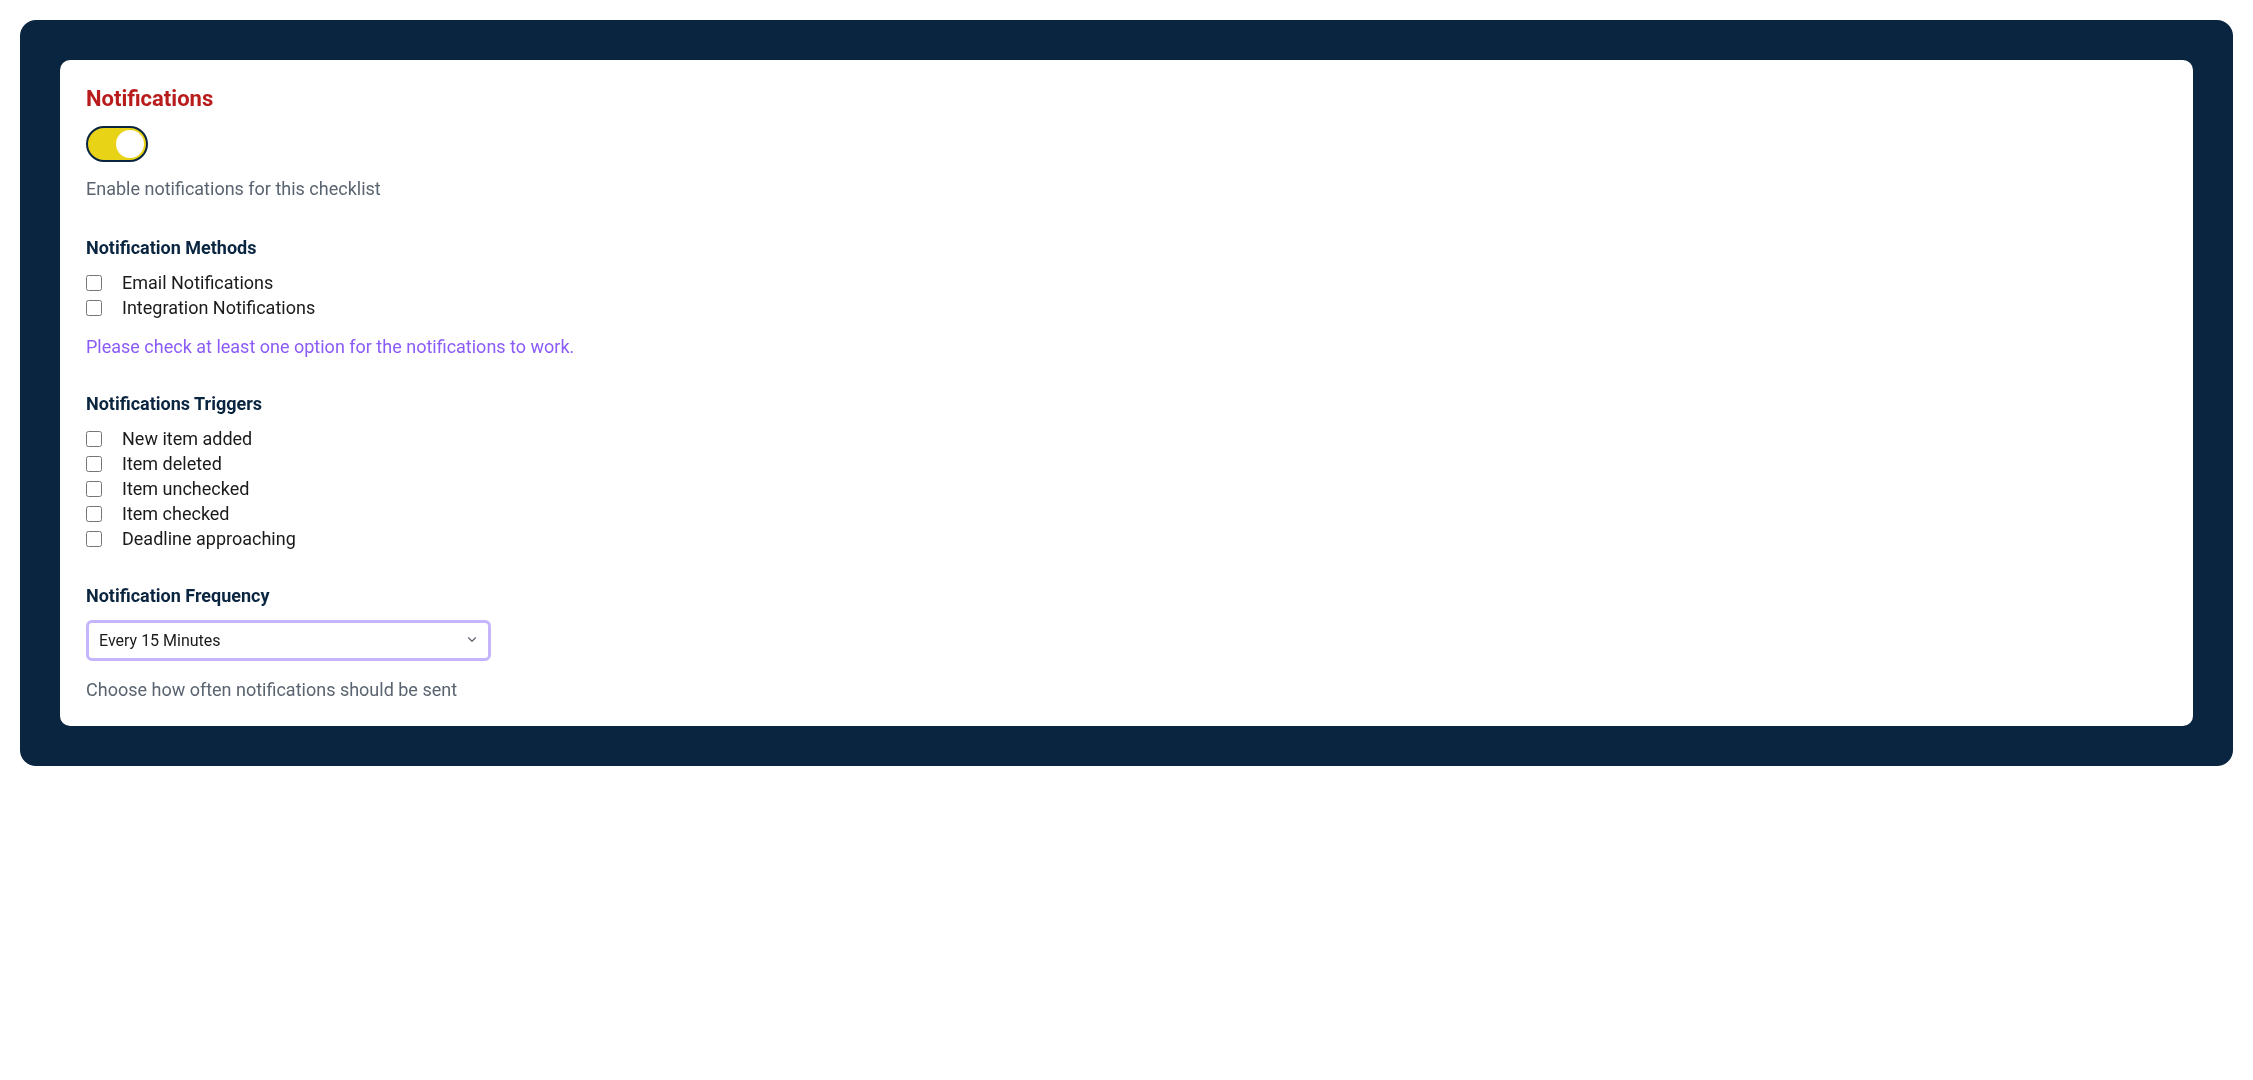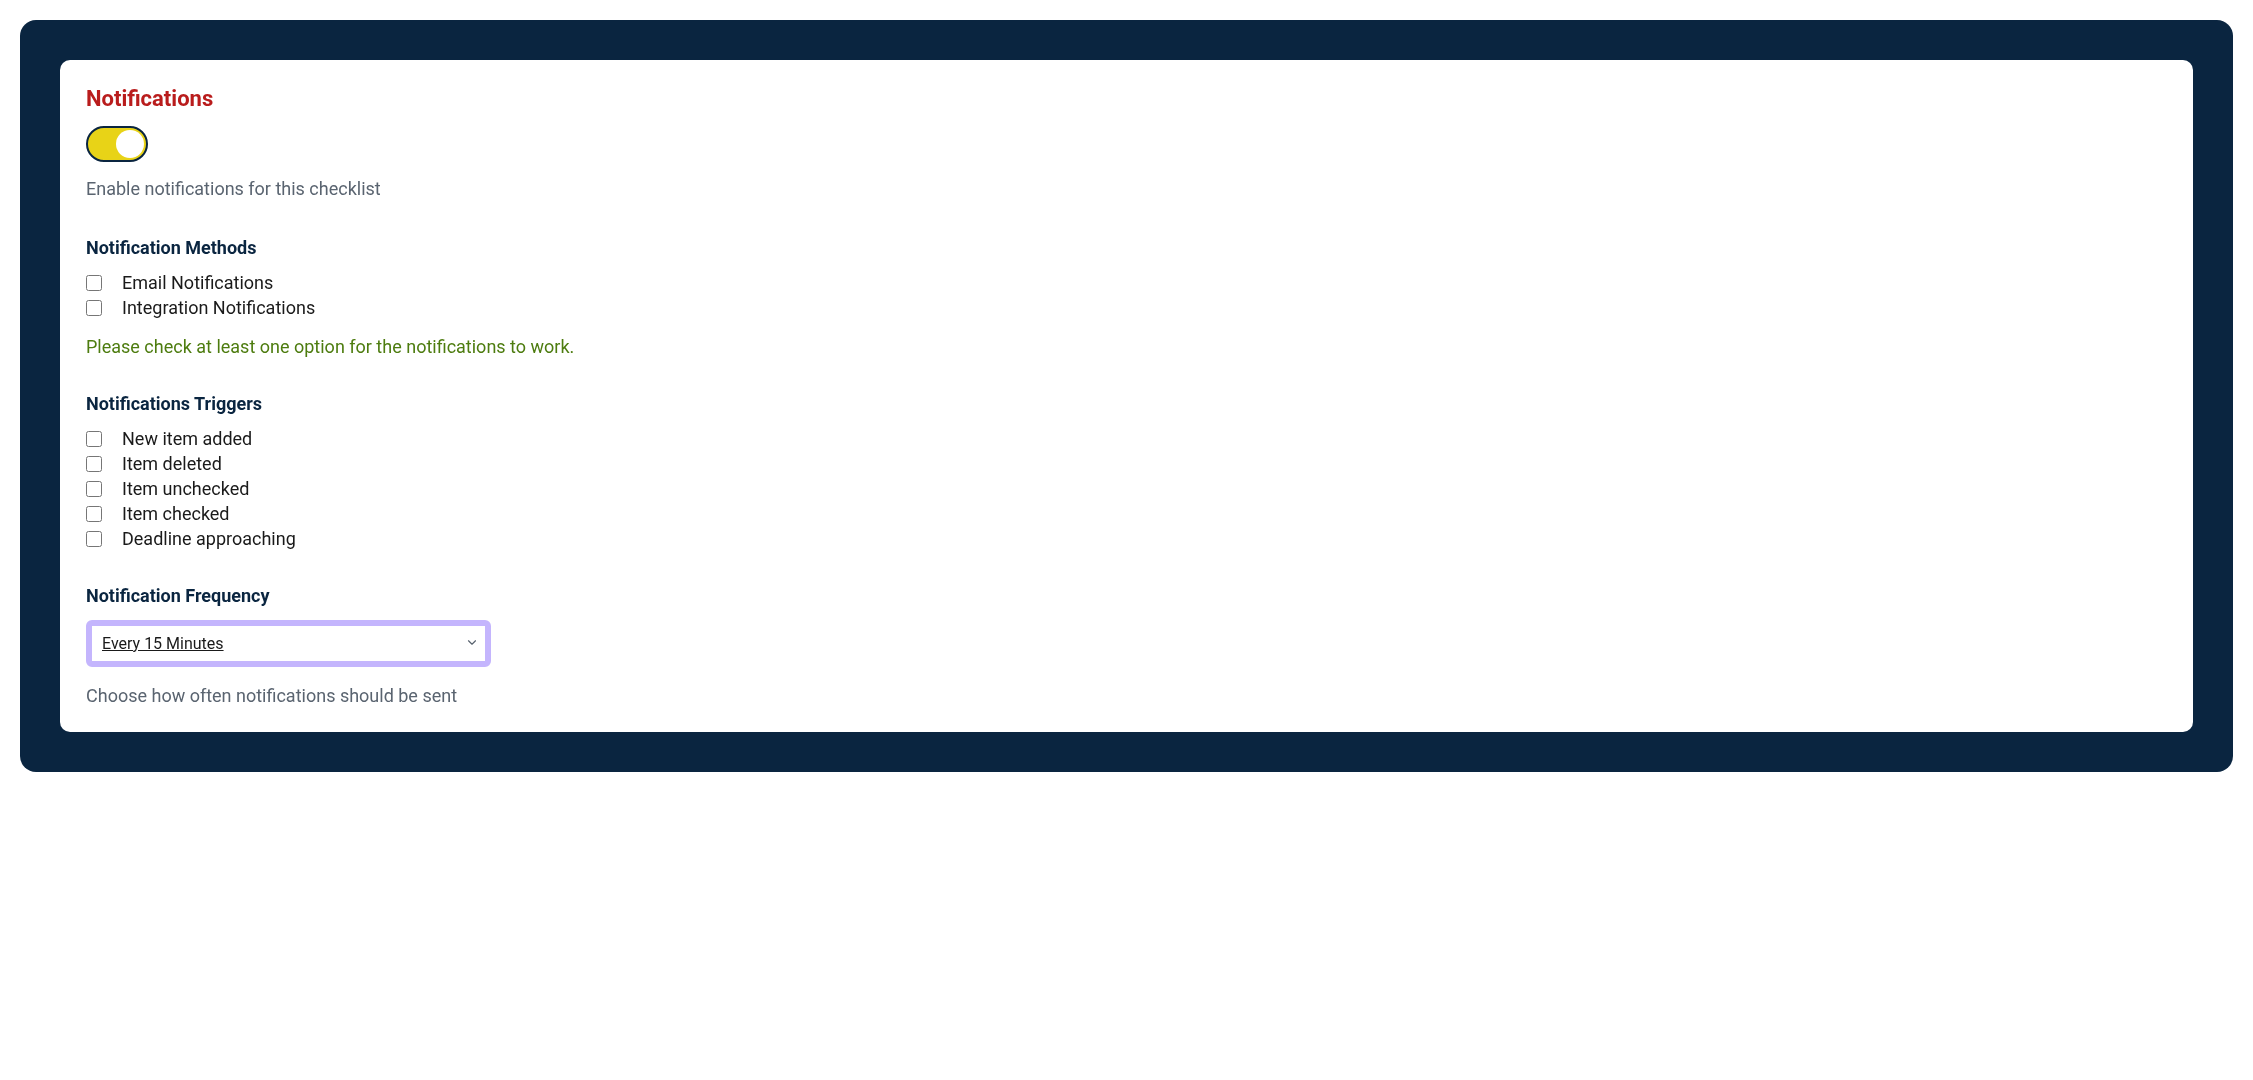--- a/index.html
+++ b/index.html
@@ -80,21 +80,21 @@
       height: 16px;
       cursor: pointer;
     }
     
     .checkbox-label {
       color: #1a1a1a;
       font-size: 18px;
     }
     
     .helper-text {
-      color: #4d7c0f;
+      color: #8b5cf6;
       font-size: 18px;
       margin-top: 18px;
       margin-bottom: 36px;
     }
     
     .triggers-group {
       margin-bottom: 36px;
     }
     
     .select-wrapper {
@@ -102,26 +102,25 @@
       width: 405px;
       margin-bottom: 18px;
     }
     
     .select-field {
       width: 100%;
       padding: 8px 36px 8px 10px;
       font-size: 16px;
       color: #1a1a1a;
       background: #ffffff;
-      border: 6px solid #c4b5fd;
+      border: 3px solid #c4b5fd;
       border-radius: 6px;
       appearance: none;
       cursor: pointer;
       font-family: inherit;
-      text-decoration: underline;
     }
     
     .select-icon {
       position: absolute;
       right: 12px;
       top: 50%;
       transform: translateY(-50%);
       pointer-events: none;
     }
     

